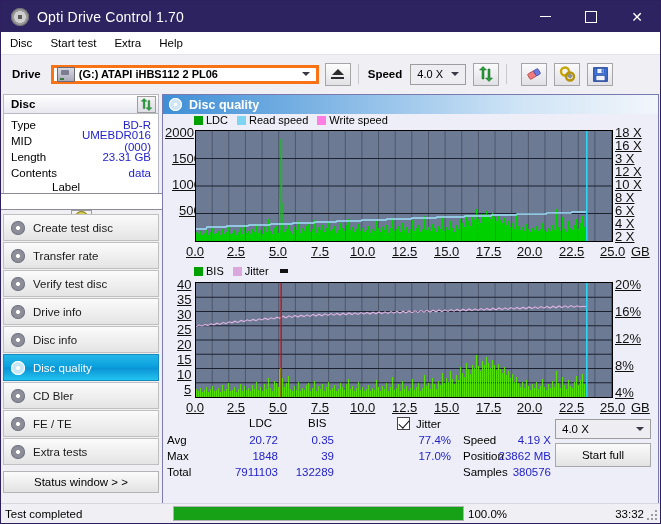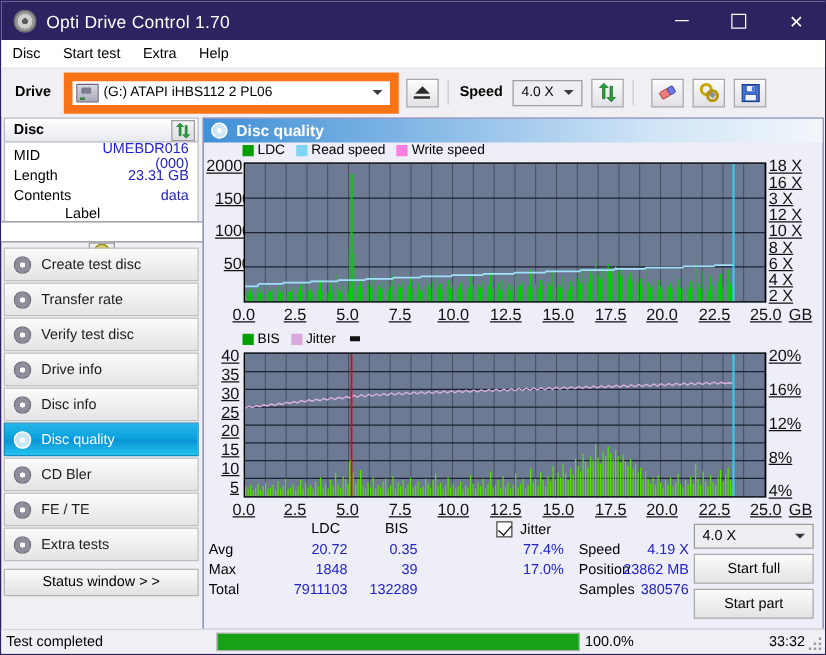--- a/index.html
+++ b/index.html
@@ -47,22 +47,22 @@
   
   #toolbar{
     position:absolute;left:0;top:53px;width:659px;height:38px;
     background:#f0f0f4;
     border-top:1px solid #e3e3ea;
     display:flex;align-items:center;
   }
   .tb-label{font-weight:bold;font-size:11.5px;color:#000;}
   #drive-label{margin-left:11px;margin-right:10px;}
   #drive-combo{
-    width:268px;height:33px;background:#fff;border:7px solid #f97316;
-    display:flex;align-items:center;position:relative;box-sizing:border-box;
+    width:268px;height:19px;background:#fff;border:3px solid #f97316;
+    display:flex;align-items:center;position:relative;box-sizing:border-box;font-weight:bold;
   }
   .drive-glyph{
     width:16px;height:13px;margin-left:3px;margin-right:4px;flex:0 0 auto;
     background:linear-gradient(#d9d9e2,#a9a9bb);
     border:1px solid #6a6a78;border-radius:1px;position:relative;
   }
   .drive-glyph:after{
     content:"";position:absolute;left:2px;bottom:1px;width:4px;height:2px;background:#3a7a3a;
   }
   .drive-glyph:before{
@@ -302,20 +302,24 @@
       <b>Disc</b>
       <div id="refresh-btn">
         <svg width="13" height="13" viewBox="0 0 16 16">
           <path d="M4 13 L4 4 L1.5 4 L5 0.5 L8.5 4 L6 4 L6 13 Z" fill="#25a03a" stroke="#14601f" stroke-width=".5"></path>
           <path d="M12 3 L12 12 L14.5 12 L11 15.5 L7.5 12 L10 12 L10 3 Z" fill="#25a03a" stroke="#14601f" stroke-width=".5"></path>
         </svg>
       </div>
     </div>
 
     <div id="disc-body">
+      <div class="disc-row">
+        <div class="disc-key">Type</div>
+        <div class="disc-val">BD-R</div>
+      </div>
       <div class="disc-row">
         <div class="disc-key">MID</div>
         <div class="disc-val">UMEBDR016 (000)</div>
       </div>
       <div class="disc-row">
         <div class="disc-key">Length</div>
         <div class="disc-val">23.31 GB</div>
       </div>
       <div class="disc-row">
         <div class="disc-key">Contents</div>
@@ -933,21 +937,20 @@
       <div class="st-txt" style="left:300px;top:33px;">Position</div>
       <div class="st-num" style="left:318px;top:33px;width:70px;">23862 MB</div>
       <div class="st-txt" style="left:300px;top:49px;">Samples</div>
       <div class="st-num" style="left:330px;top:49px;width:58px;">380576</div>
 
       <div id="speed-sel">
         <span>4.0 X</span>
         <div class="combo-arrow"></div>
       </div>
       <div class="stbtn" style="left:392px;top:26px;width:96px;height:24px;">Start full</div>
-      <div class="stbtn" style="left:392px;top:54px;width:96px;height:24px;">Start part</div>
     </div>
   </div>
 
   <div id="statusbar">
     <div id="status-text">Test completed</div>
     <div id="progress-outer">
       <div id="progress-fill" style="width: 100%;"></div>
     </div>
     <div id="progress-pct">100.0%</div>
     <div id="elapsed">33:32</div>

